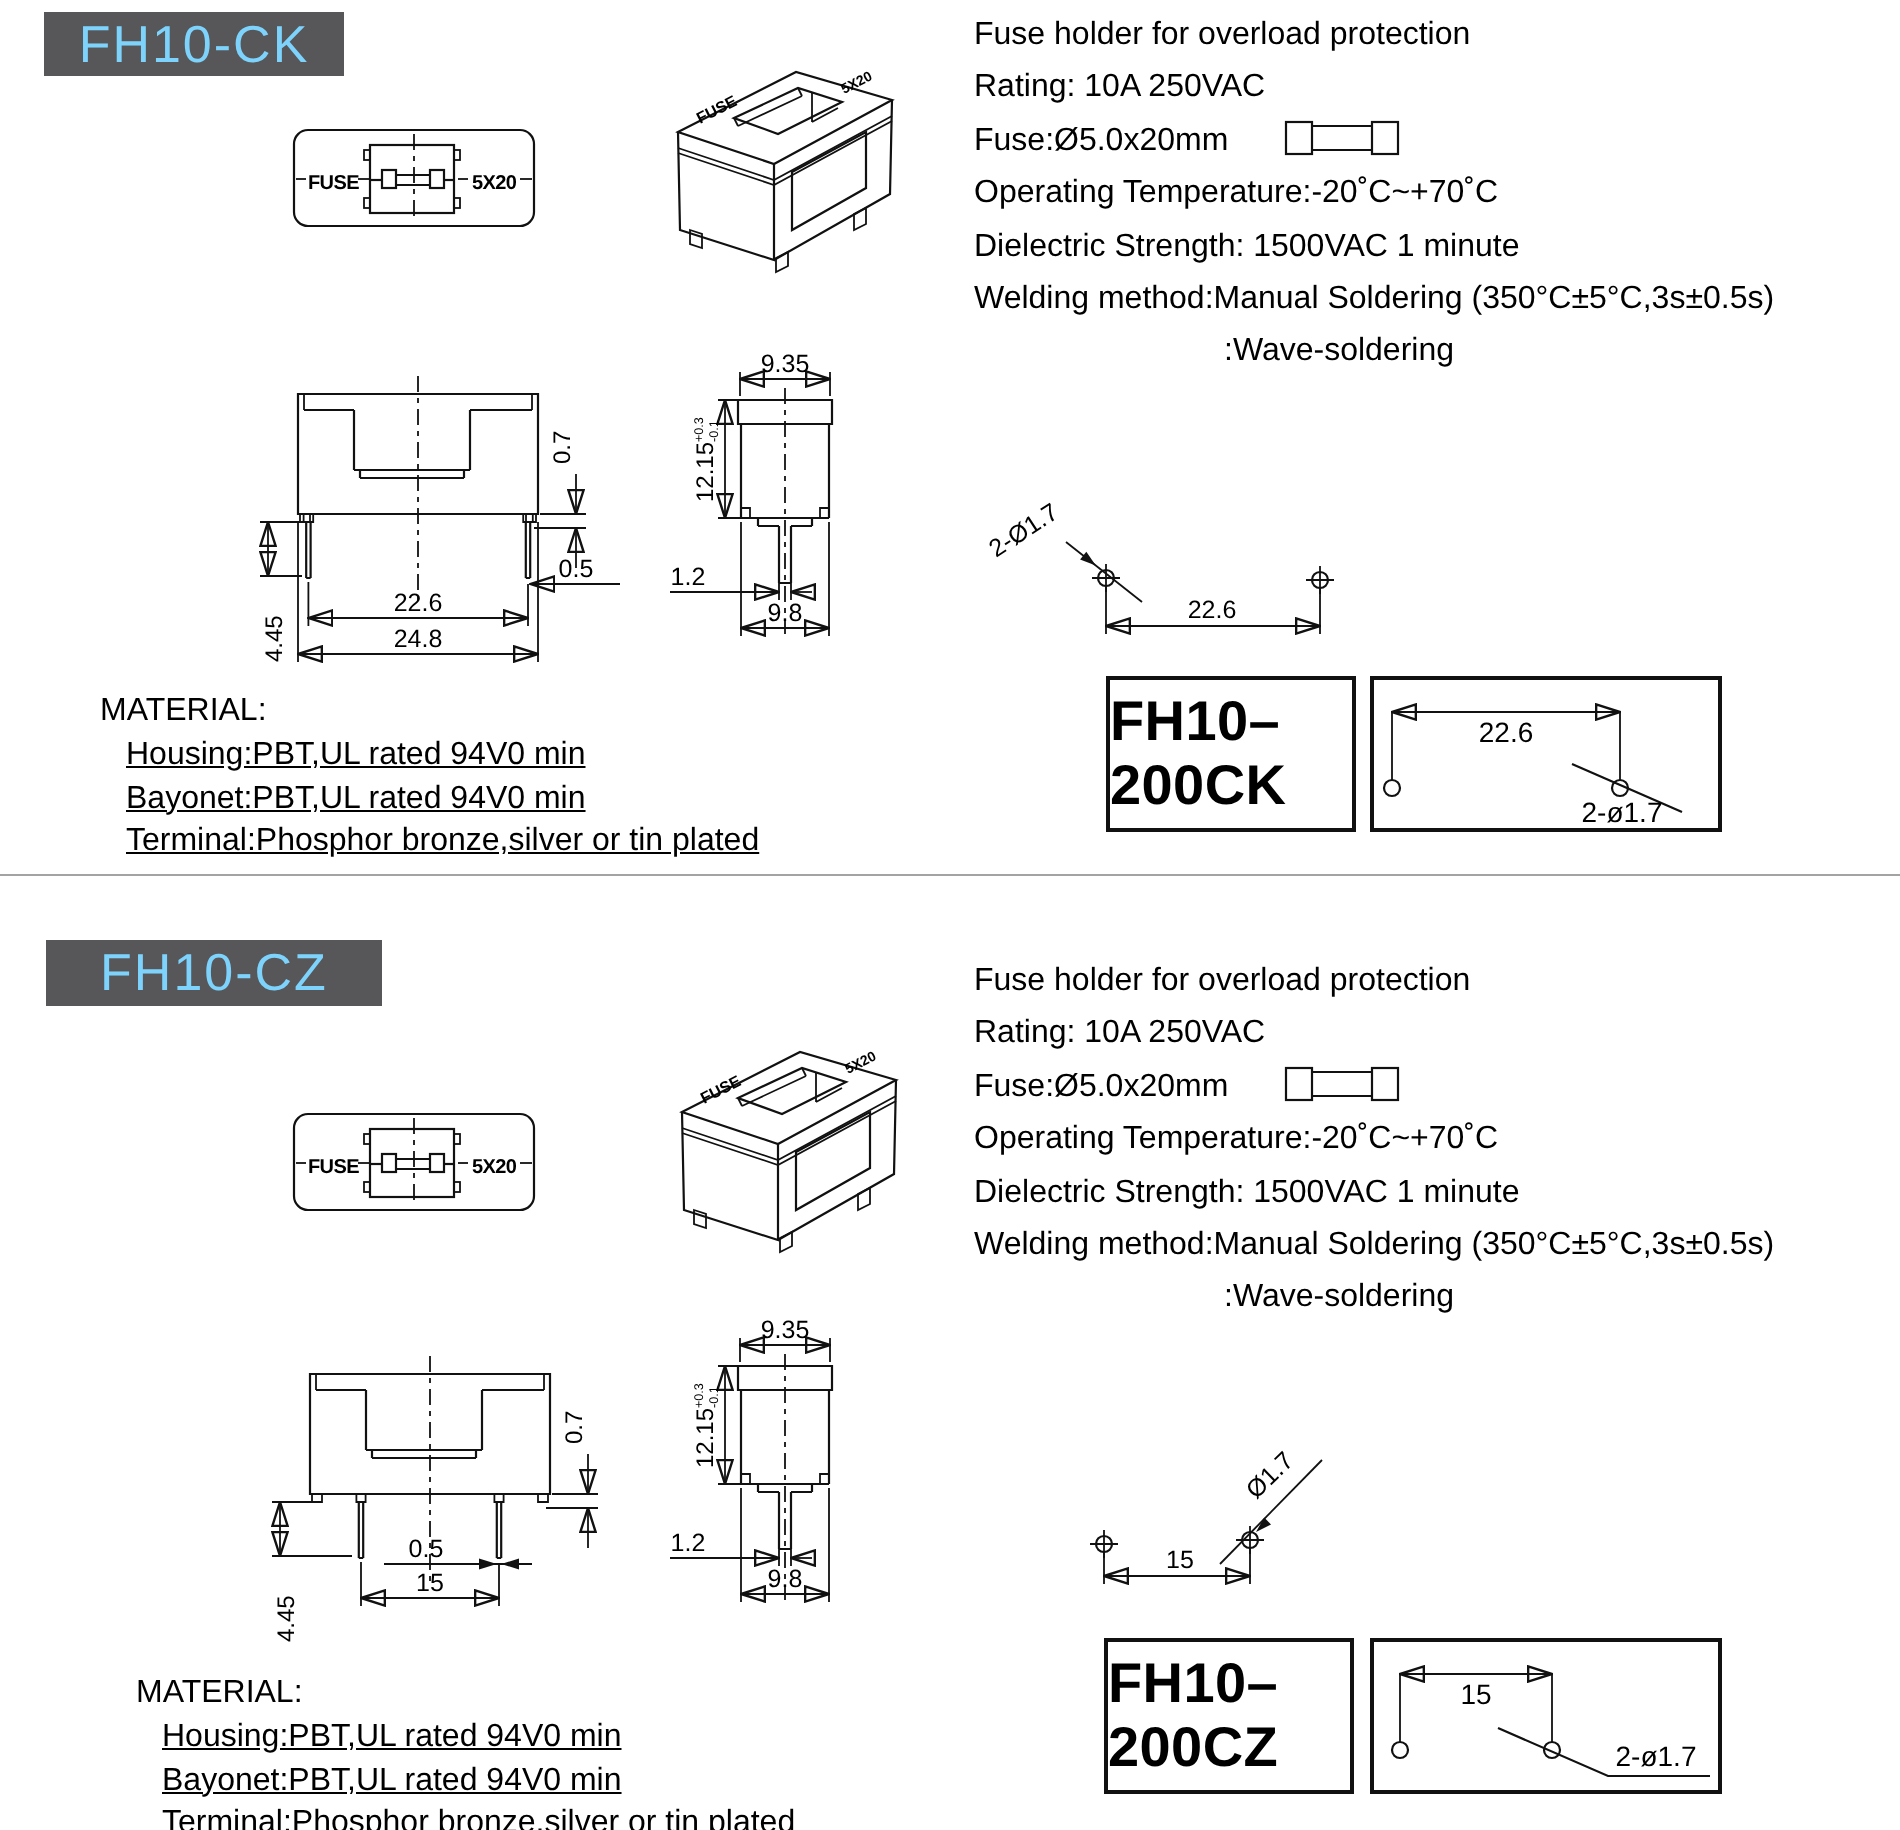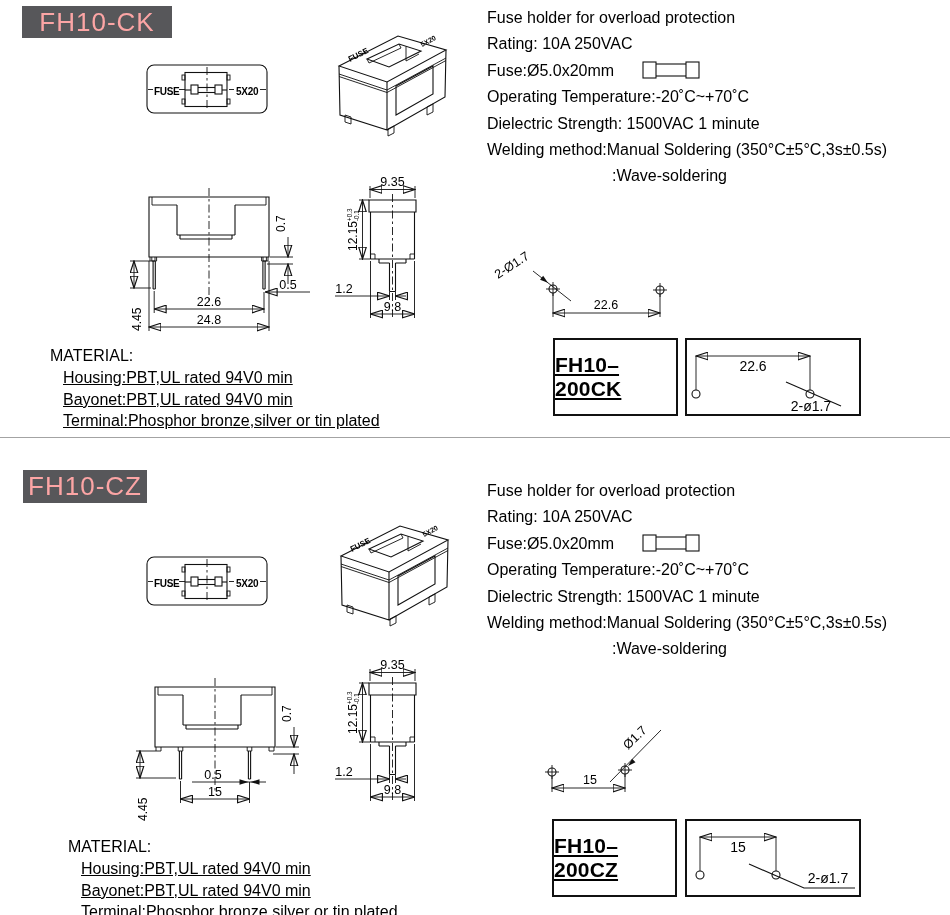--- a/index.html
+++ b/index.html
@@ -1,27 +1,27 @@
 <!DOCTYPE html>
 <html><head>
 <meta charset="utf-8">
 <style>
   html,body{margin:0;padding:0;background:#fff;}
   .page{position:relative;width:950px;height:915px;background:#fff;overflow:hidden;
         font-family:"Liberation Sans",sans-serif;color:#000;}
   .abs{position:absolute;}
-  .badge{background:#57575a;color:#fca5a5;font-size:26px;letter-spacing:1px;
+  .badge{background:#57575a;color:#7dd3fc;font-size:26px;letter-spacing:1px;
          display:flex;align-items:center;justify-content:center;}
   .specs{font-size:16px;line-height:26.4px;white-space:nowrap;}
   .specs .indent{padding-left:125px;}
   .fuse-glyph{display:inline-block;vertical-align:-3px;margin-left:28px;}
   .mat{font-size:16px;line-height:21.8px;white-space:nowrap;}
   .mat .mlines{padding-left:13px;text-decoration:underline;}
   .pnbox{border:2px solid #111;display:flex;align-items:center;justify-content:center;
-         font-size:21px;font-weight:700;letter-spacing:0.2px;text-decoration:underline;}
+         font-size:28px;font-weight:700;letter-spacing:0.2px;}
   .fpbox{border:2px solid #111;}
   .divider{border-top:1px solid #a3a3a3;height:0;}
   svg{overflow:visible;display:block;}
   svg path,svg line,svg rect,svg circle,svg polyline{stroke:#111;stroke-width:1.1;fill:none;}
   svg polygon{stroke:none;fill:#111;}
   svg .cl{stroke-dasharray:8 3 2.5 3;stroke-width:0.9;}
   svg .thin{stroke-width:0.9;}
   svg text{fill:#000;stroke:none;font-family:"Liberation Sans",sans-serif;}
   svg .dim{font-size:12.5px;}
   svg .dimsm{font-size:12px;}
@@ -186,21 +186,21 @@
     <div>MATERIAL:</div>
     <div class="mlines">
       <div>Housing:PBT,UL rated 94V0 min</div>
       <div>Bayonet:PBT,UL rated 94V0 min</div>
       <div>Terminal:Phosphor bronze,silver or tin plated</div>
     </div>
   </div>
 
   <div class="abs divider" style="left:0;top:437px;width:950px;"></div>
 
-  <div class="abs badge" style="left:23px;top:470px;width:124px;height:33px;">
+  <div class="abs badge" style="left:23px;top:470px;width:168px;height:33px;">
     <span>FH10-CZ</span>
   </div>
 
   <svg class="abs" style="left:146px;top:556px;" width="122" height="50" viewBox="0 0 122 50">
     <rect x="1" y="1" width="120" height="48" rx="7" ry="7"></rect>
     <line class="cl" x1="61" y1="3" x2="61" y2="47"></line>
     <line class="cl" x1="2" y1="25.5" x2="7" y2="25.5"></line>
     <line class="cl" x1="33" y1="25.5" x2="39" y2="25.5"></line>
     <line class="cl" x1="83" y1="25.5" x2="88" y2="25.5"></line>
     <line class="cl" x1="114" y1="25.5" x2="120" y2="25.5"></line>

